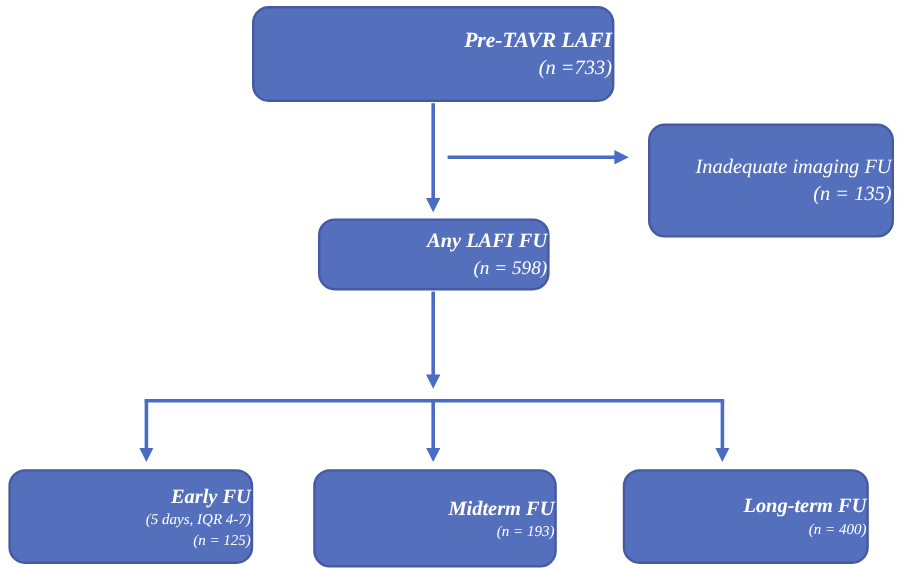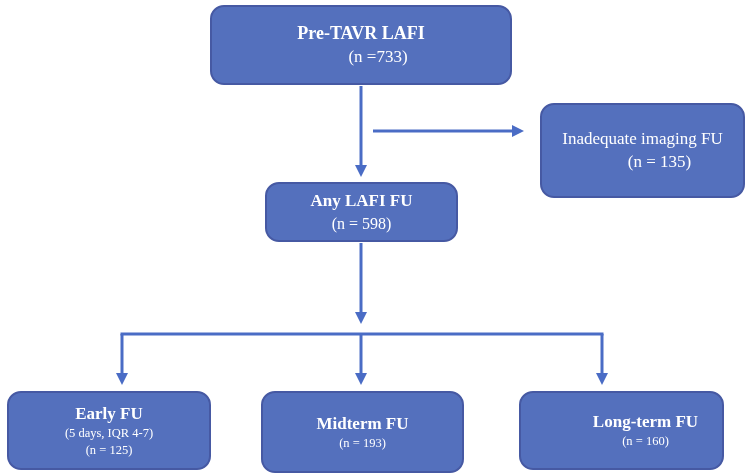--- a/index.html
+++ b/index.html
@@ -33,23 +33,24 @@
   .arrows marker path { fill: var(--arrow); }
   .node {
     position: absolute;
     background: var(--box-fill);
     border: 2px solid var(--box-border);
     border-radius: 14px;
     color: var(--text);
     display: flex;
     flex-direction: column;
     justify-content: center;
-    align-items: center;
+    align-items: flex-end;
     text-align: center;
     line-height: 1.32;
+    font-style: italic;
   }
   .title   { font-weight: bold; font-size: 18px; }
   .plain   { font-weight: normal; font-size: 17px; }
   .sub-lg  { font-size: 17px; margin-left: 34px; }
   .sub-md  { font-size: 16px; }
   .sub-sm  { font-size: 12.5px; }
   .title-md { font-weight: bold; font-size: 17px; }
 </style>
 </head>
 <body>
@@ -99,16 +100,16 @@
     <div class="sub-sm">(n = 125)</div>
   </div>
 
   <div class="node" style="left:261px; top:391px; width:203px; height:82px;">
     <div class="title-md">Midterm FU</div>
     <div class="sub-sm">(n = 193)</div>
   </div>
 
   <div class="node" style="left:519px; top:391px; width:205px; height:79px;padding-left:48px;">
     <div class="title-md">Long-term FU</div>
-    <div class="sub-sm">(n = 160)</div>
+    <div class="sub-sm">(n = 400)</div>
   </div>
 
 </div>
 
 </body></html>

